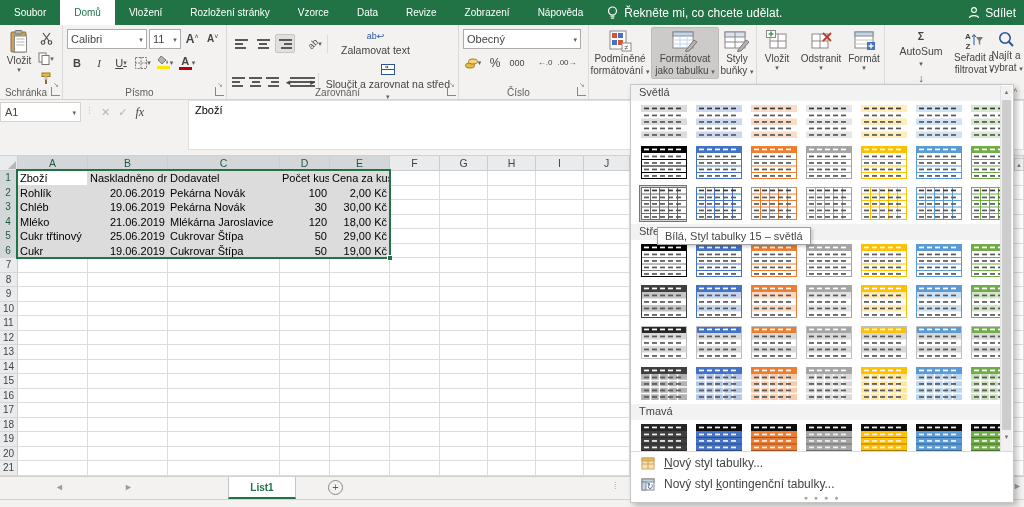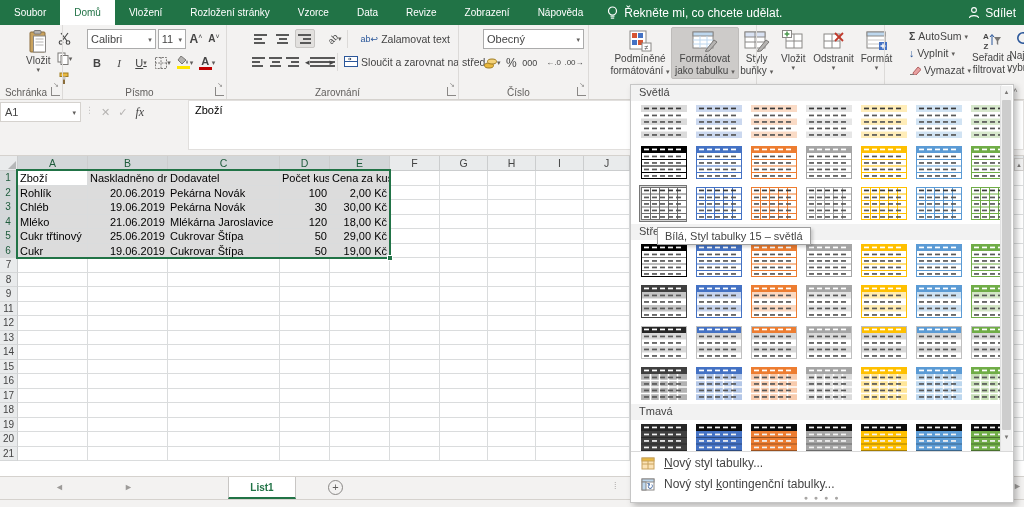--- a/index.html
+++ b/index.html
@@ -9,41 +9,41 @@
 
   
   .tabbar { position:absolute; left:0; top:0; width:1024px; height:25px; background:#217346; display:flex; align-items:stretch; }
   .tabbar .tab { color:#fff; font-size:10px; padding:0 14px; display:flex; align-items:center; cursor:default; }
   .tabbar .tab.active { background:#fff; color:#217346; }
   .tellme { color:#fff; font-size:12px; display:flex; align-items:center; gap:6px; padding:0 10px; }
   .share { position:absolute; right:8px; top:0; height:25px; display:flex; align-items:center; gap:5px; color:#fff; font-size:12px; }
 
   
   .ribbon { position:absolute; left:0; top:25px; width:1024px; height:75px; background:#F3F2F1; border-bottom:1px solid #D5D2CE; display:flex; }
-  .rgroup { position:relative; height:100%; flex:0 0 auto;padding-left:20px; }
+  .rgroup { position:relative; height:100%; flex:0 0 auto; }
   .rgroup + .rgroup { border-left:1px solid #DCDAD8; }
   .glabel { position:absolute; bottom:1px; left:0; right:10px; text-align:center; font-size:10px; color:#605E5C; white-space:nowrap; }
   .launcher { position:absolute; right:2px; bottom:3px; width:9px; height:9px; border-left:1px solid #8A8886; border-bottom:1px solid #8A8886; }
   .launcher:after { content:"↘"; position:absolute; left:1px; top:-6px; font-size:7px; color:#8A8886; }
   .rrow { display:flex; align-items:center; gap:2px; padding:2px 4px; }
   .btn { display:flex; align-items:center; justify-content:center; border:1px solid transparent; border-radius:2px; color:#444; cursor:default; }
   .sm { width:20px; height:19px; }
   .arw { font-size:7px; color:#605E5C; line-height:1; }
   .combo { background:#fff; border:1px solid #ABABAB; height:20px; display:flex; align-items:center; padding:0 3px; justify-content:space-between; }
   .bigbtn { display:flex; flex-direction:column; align-items:center; justify-content:flex-start; padding:2px 3px; border:1px solid transparent; border-radius:2px; }
   .bigbtn .cap { font-size:10px; line-height:11px; text-align:center; color:#444; margin-top:1px; white-space:nowrap; }
   .bigbtn.pressed { background:#CDCBC9; border-color:#BEBCBA; }
   .mini { font-size:9px; color:#444; }
   .bars { display:flex; flex-direction:column; gap:2px; width:13px; }
   .bars i { display:block; height:2px; background:#595959; }
   .al-l i:nth-child(2){width:8px} .al-l i:nth-child(3){width:11px}
   .al-c { align-items:center } .al-c i:nth-child(2){width:8px} .al-c i:nth-child(3){width:11px}
   .al-r { align-items:flex-end } .al-r i:nth-child(2){width:8px} .al-r i:nth-child(3){width:11px}
   .bars i { width:13px; }
-  .stacklbl { display:flex; align-items:center; gap:3px; padding:1px 3px; border:1px solid transparent; border-radius:2px; font-size:10.5px; white-space:nowrap; }
+  .stacklbl { display:flex; align-items:center; gap:3px; padding:1px 3px; border:1px solid transparent; border-radius:2px; font-size:10.5px; white-space:nowrap;flex-direction:column; }
   .fontA { font-weight:bold; font-size:12px; line-height:12px; }
   .colorbar { display:block; width:13px; height:3px; margin-top:1px; }
 
   
   .fbar { position:absolute; left:0; top:100px; width:1024px; height:56px; background:#F3F2F1; border-bottom:1px solid #D5D2CE; }
   .namebox { position:absolute; left:0; top:2px; width:81px; height:20px; background:#fff; border:1px solid #D5D2CE; display:flex; align-items:center; justify-content:space-between; padding:0 4px; }
   .fbtns { position:absolute; left:95px; top:2px; height:20px; display:flex; align-items:center; gap:8px; padding:0 6px; }
   .finput { position:absolute; left:188px; top:0; width:836px; height:50px; background:#fff; border:1px solid #E1DFDD; padding:3px 6px; font-size:11px; color:#000; }
   .fdots { position:absolute; left:85px; top:5px; color:#C8C6C4; font-size:9px; letter-spacing:0; }
 
@@ -659,20 +659,34 @@
           <div class="gcell l" style="width: 50px;"></div>
           <div class="gcell l" style="width: 60px;"></div>
           <div class="gcell l" style="width: 50px;"></div>
           <div class="gcell l" style="width: 48px;"></div>
           <div class="gcell l" style="width: 48px;"></div>
           <div class="gcell l" style="width: 48px;"></div>
           <div class="gcell l" style="width: 46px;"></div>
           <div class="gcell" style="flex: 1 1 0%;"></div>
         </div>
         <div class="grow">
+          <div class="rhdr">10</div>
+          <div class="gcell l" style="width: 70px;"></div>
+          <div class="gcell l" style="width: 80px;"></div>
+          <div class="gcell l" style="width: 112px;"></div>
+          <div class="gcell l" style="width: 50px;"></div>
+          <div class="gcell l" style="width: 60px;"></div>
+          <div class="gcell l" style="width: 50px;"></div>
+          <div class="gcell l" style="width: 48px;"></div>
+          <div class="gcell l" style="width: 48px;"></div>
+          <div class="gcell l" style="width: 48px;"></div>
+          <div class="gcell l" style="width: 46px;"></div>
+          <div class="gcell" style="flex: 1 1 0%;"></div>
+        </div>
+        <div class="grow">
           <div class="rhdr">11</div>
           <div class="gcell l" style="width: 70px;"></div>
           <div class="gcell l" style="width: 80px;"></div>
           <div class="gcell l" style="width: 112px;"></div>
           <div class="gcell l" style="width: 50px;"></div>
           <div class="gcell l" style="width: 60px;"></div>
           <div class="gcell l" style="width: 50px;"></div>
           <div class="gcell l" style="width: 48px;"></div>
           <div class="gcell l" style="width: 48px;"></div>
           <div class="gcell l" style="width: 48px;"></div>

